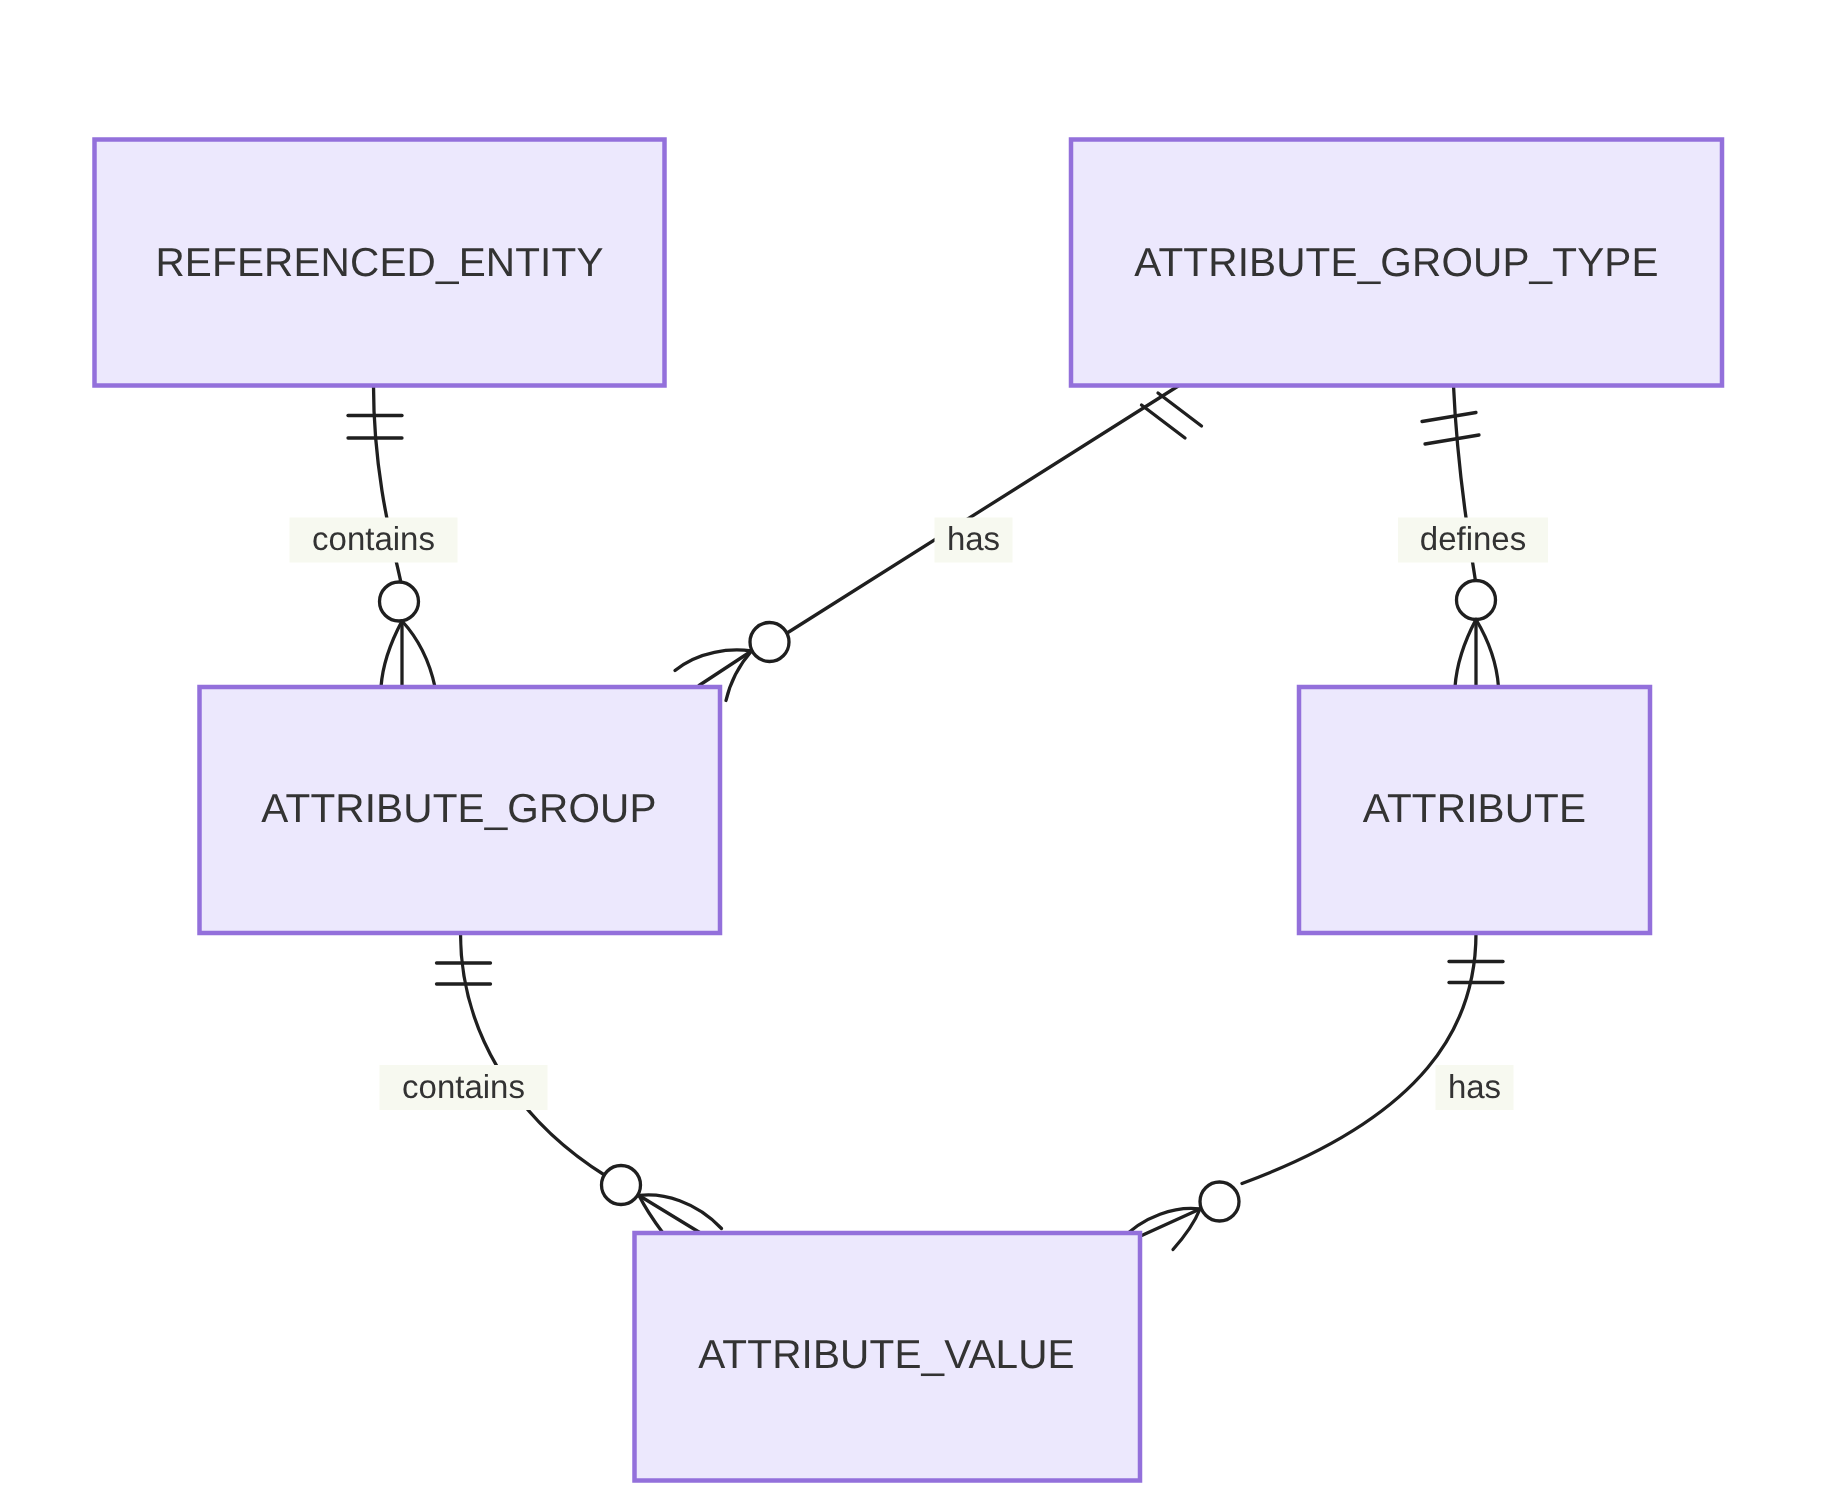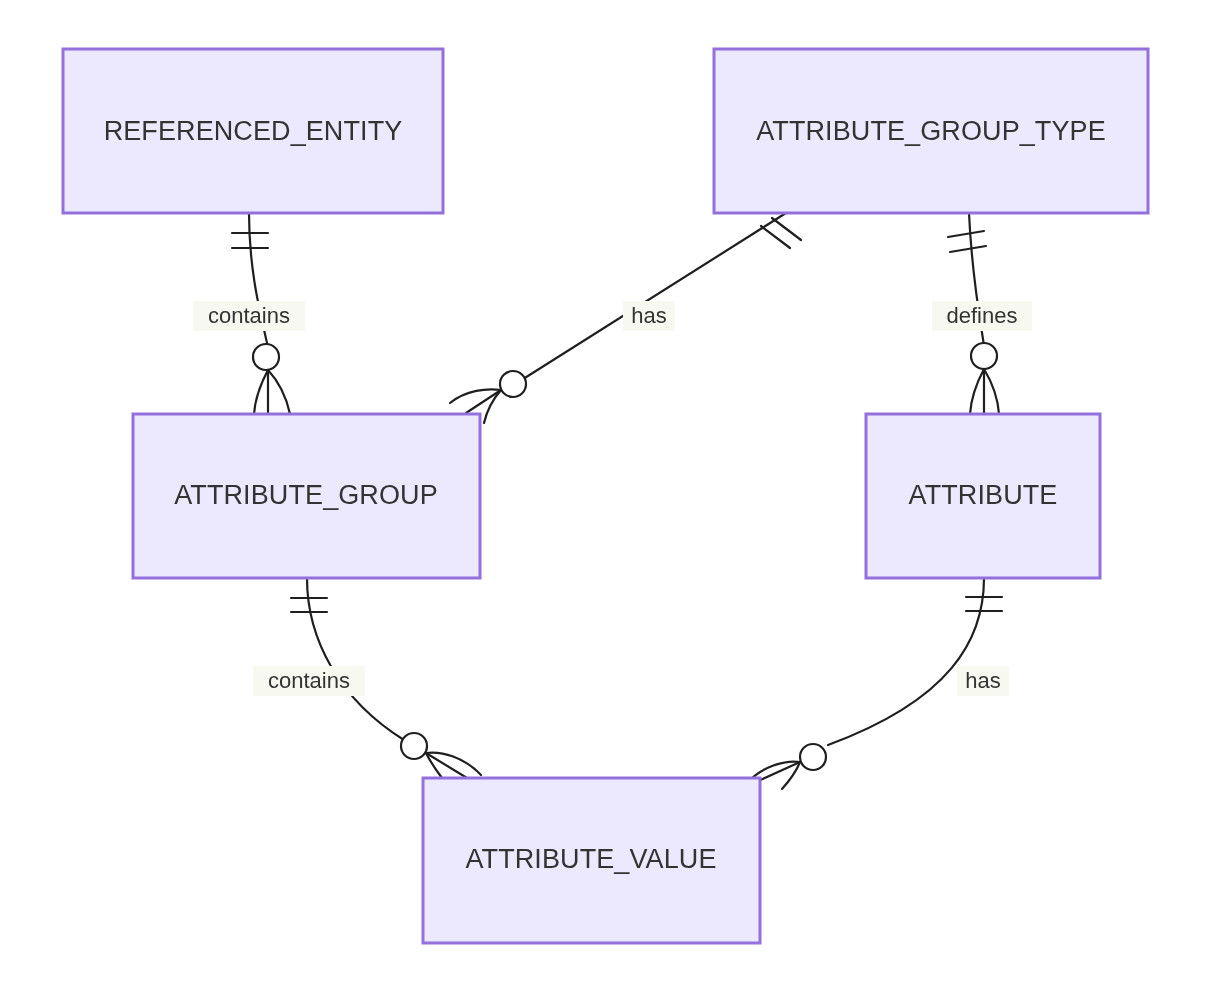--- a/index.html
+++ b/index.html
@@ -13,20 +13,21 @@
     height: 992px;
     font-family: "Liberation Sans", sans-serif;
     overflow: hidden;
     position: relative;
   }
   #er-root {
     position: relative;
     width: 1216px;
     height: 700px;
     background: #ffffff;
+    margin-top: 44px;
   }
   #er-svg {
     position: absolute;
     left: 0;
     top: 0;
     width: 1216px;
     height: 992px;
   }
   .entity-rect {
     fill: #ECE8FD;

